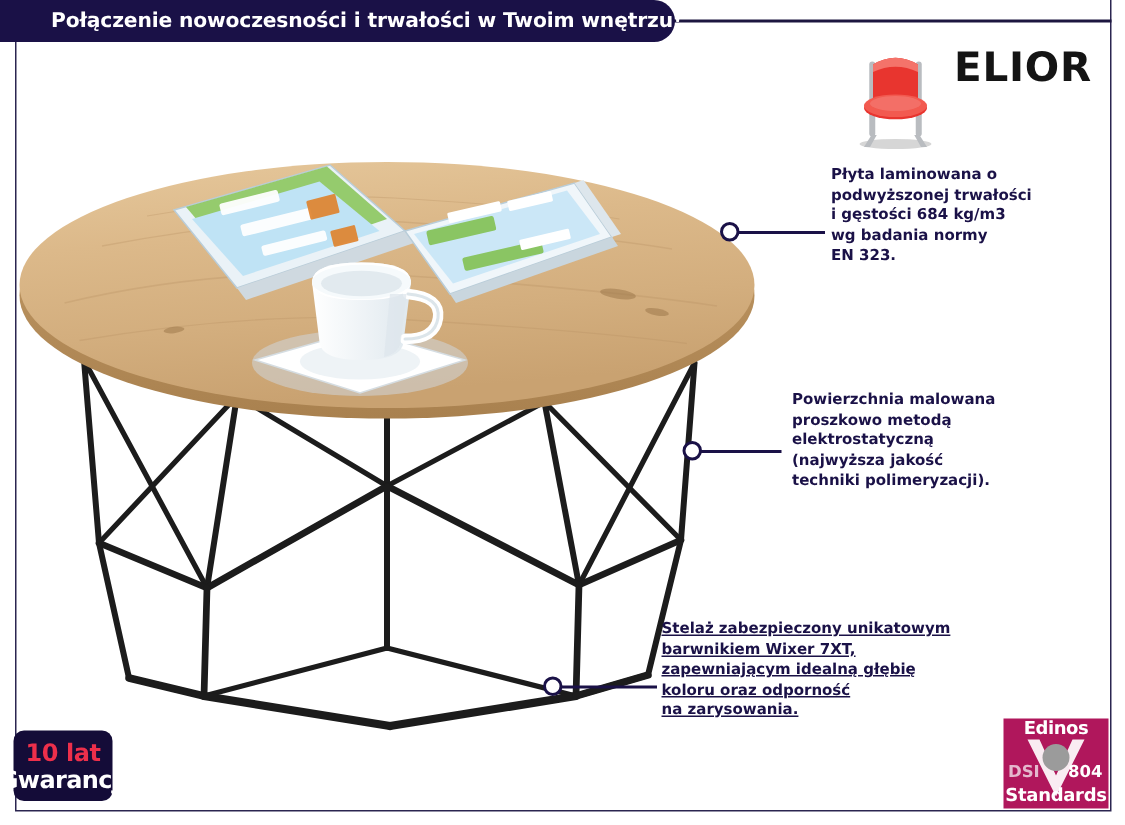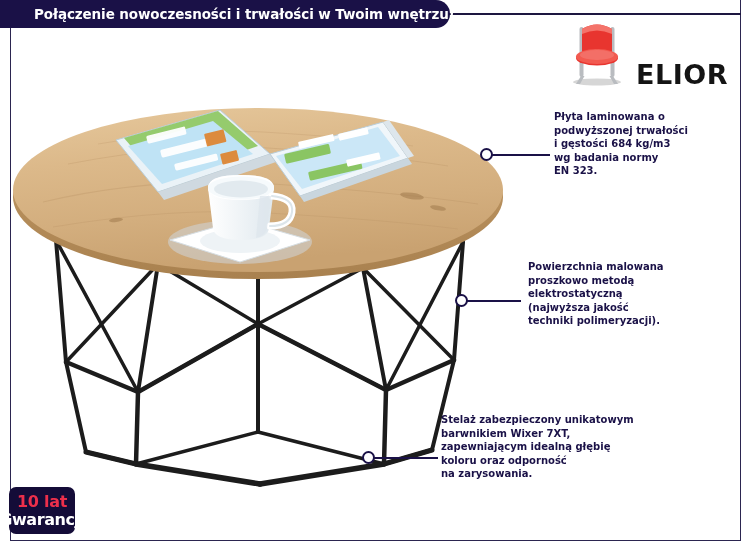--- a/index.html
+++ b/index.html
@@ -31,23 +31,23 @@
     color:#ffffff;
     font-size:13.5px;
     font-weight:bold;
     letter-spacing:-0.1px;
     padding-left:34px;
     white-space:nowrap;
   }
 
   
   .brand{
-    position:absolute;left:566px;top:16px;
+    position:absolute;left:566px;top:32px;
     width:170px;height:72px;
-    display:flex;align-items:flex-end;gap:8px;
+    display:flex;align-items:flex-start;gap:8px;
   }
   .brand-chair{position:relative;width:62px;height:70px;}
   .brand-text{
     font-size:27px;font-weight:bold;color:#141414;
     letter-spacing:0.5px;line-height:1;
     font-family:"DejaVu Sans","Liberation Sans",sans-serif;
   }
 
   
   .photo{
@@ -286,26 +286,36 @@
     <div class="callout-text" style="position:absolute;left:528px;top:260px;width:215px;">Powierzchnia malowana
 proszkowo metodą
 elektrostatyczną
 (najwyższa jakość
 techniki polimeryzacji).</div>
   </div>
 
   <div class="callout">
     <div class="marker" style="left:362px;top:451px;"></div>
     <div class="leader" style="left:374px;top:457px;width:64px;"></div>
-    <div class="callout-text" style="position:absolute;left:441px;top:413px;width:250px;">Stelaż zabezpieczony unikatowym
+    <div class="callout-text" style="position:absolute;left:441px;top:413px;width:250px;text-decoration:underline;">Stelaż zabezpieczony unikatowym
 barwnikiem Wixer 7XT,
 zapewniającym idealną głębię
 koloru oraz odporność
 na zarysowania.</div>
   </div>
 
   <div class="warranty">
     <div class="warranty-top">10 lat</div>
     <div class="warranty-bottom">Gwarancji</div>
   </div>
 
+  <div class="edinos">
+    <div class="edinos-title">Edinos</div>
+    <svg width="70" height="60" style="position:absolute;left:0;top:0;">
+      <path d="M16 14 L35 52 L54 14 L46 14 L35 38 L24 14 Z" fill="#ffffff" opacity="0.92"></path>
+      <circle cx="35" cy="26" r="9" fill="#9b9b9b"></circle>
+    </svg>
+    <div class="edinos-dsi">DSI</div>
+    <div class="edinos-804">804</div>
+    <div class="edinos-std">Standards</div>
+  </div>
 
 </div>
 
 </body></html>

